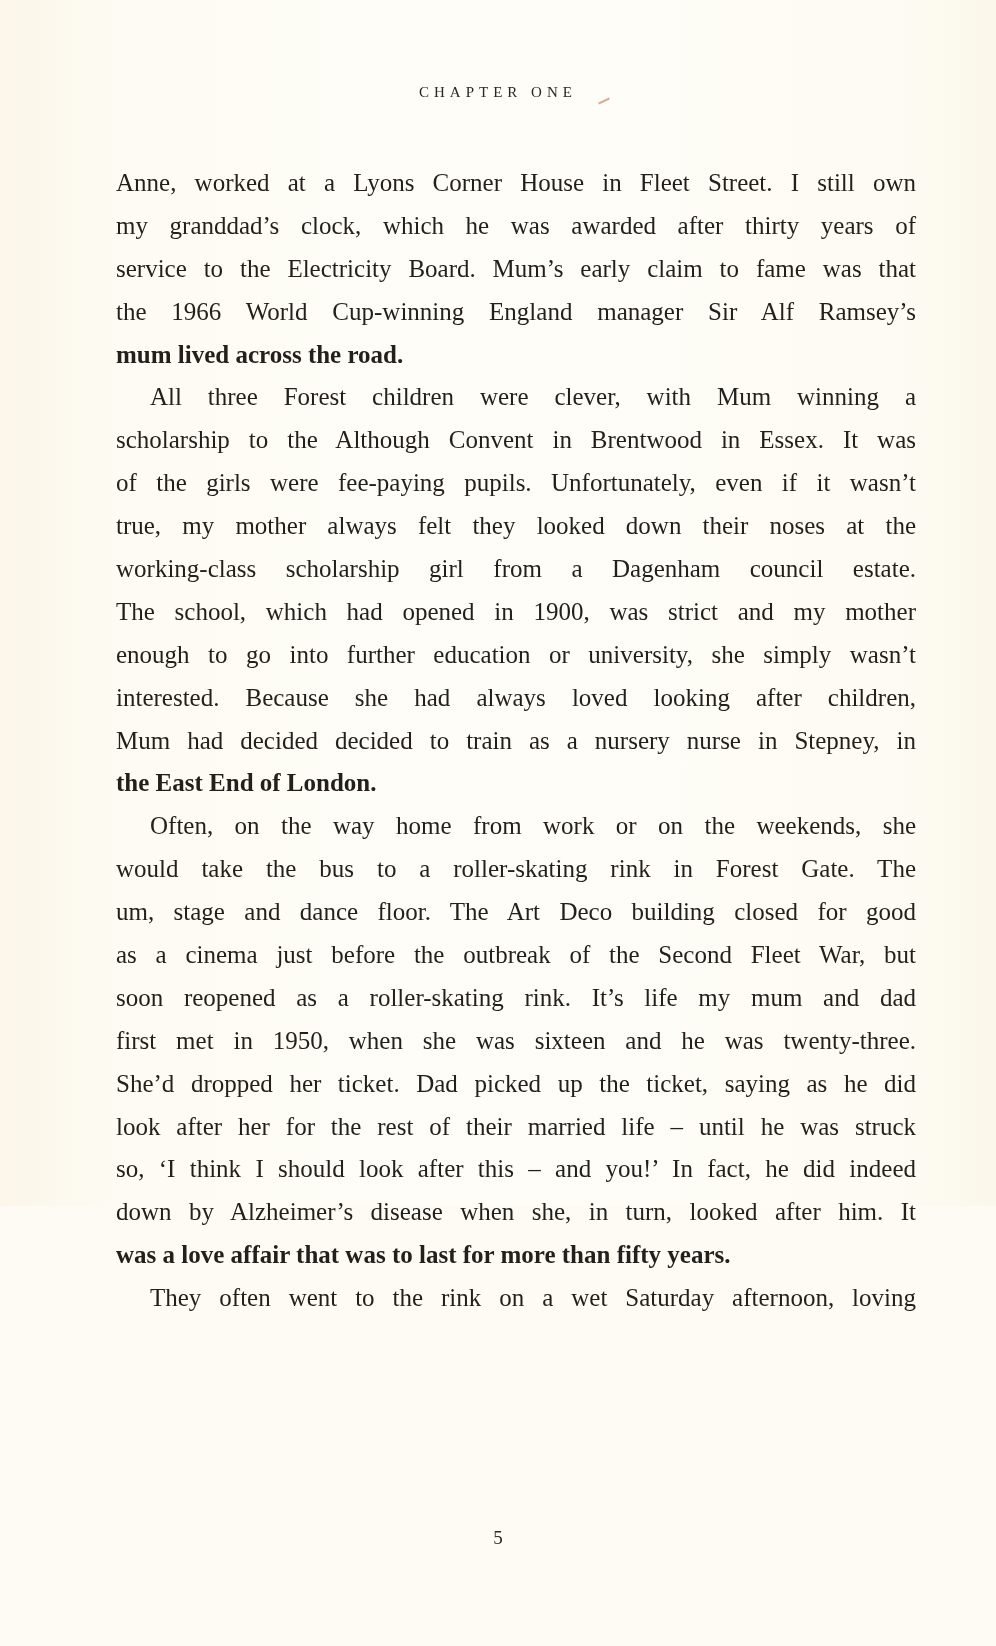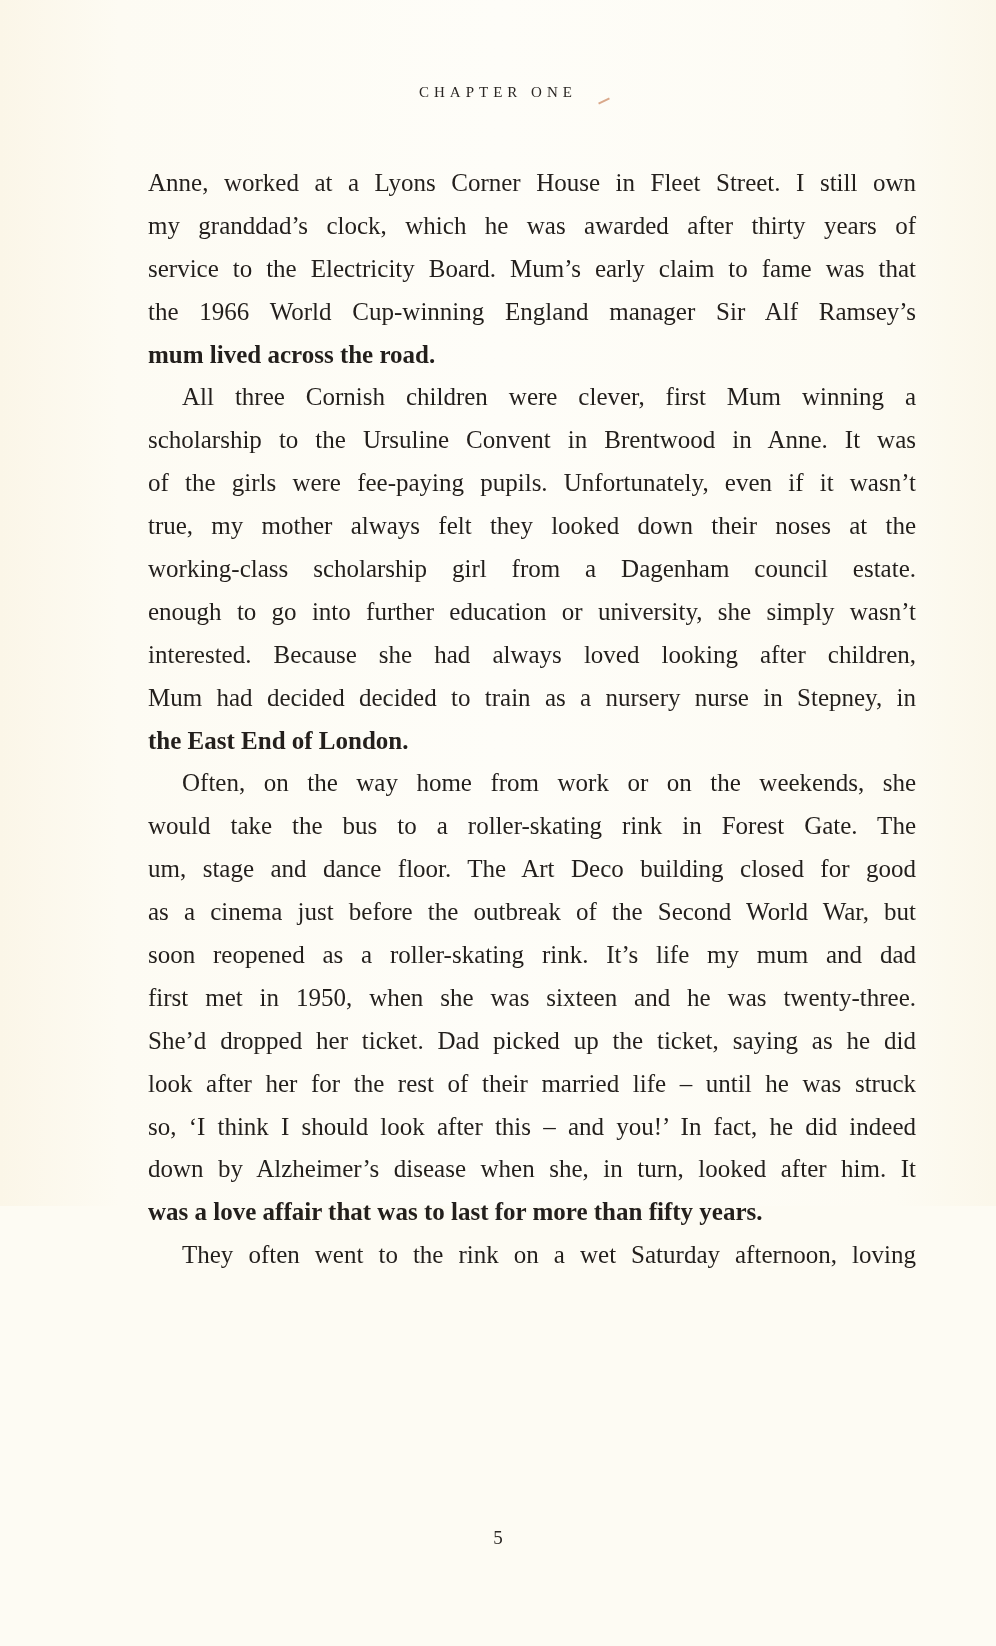--- a/index.html
+++ b/index.html
@@ -42,21 +42,20 @@
       font-size: 25px;
       line-height: 42.9px;
       color: #231f1c;
     }
     .line {
       display: block;
       white-space: nowrap;
       text-align: justify;
       text-align-last: justify;
       height: 42.9px;
-      margin-left: 32px;
     }
     .line.last {
       text-align-last: left;
       font-weight: bold;
     }
     .line.indent {
       padding-left: 34px;
     }
     .folio {
       position: absolute;
@@ -89,36 +88,37 @@
 
     <div>
       <span class="line">Anne, worked at a Lyons Corner House in Fleet Street. I still own</span>
       <span class="line">my granddad’s clock, which he was awarded after thirty years of</span>
       <span class="line">service to the Electricity Board. Mum’s early claim to fame was that</span>
       <span class="line">the 1966 World Cup-winning England manager Sir Alf Ramsey’s</span>
       <span class="line last">mum lived across the road.</span>
     </div>
 
     <div>
-      <span class="line indent">All three Cornish children were clever, first Mum winning a</span>
-      <span class="line">scholarship to the Ursuline Convent in Brentwood in Anne. It was</span>
+      <span class="line indent">All three Forest children were clever, with Mum winning a</span>
+      <span class="line">scholarship to the Although Convent in Brentwood in Essex. It was</span>
       <span class="line">of the girls were fee-paying pupils. Unfortunately, even if it wasn’t</span>
       <span class="line">true, my mother always felt they looked down their noses at the</span>
       <span class="line">working-class scholarship girl from a Dagenham council estate.</span>
+      <span class="line">The school, which had opened in 1900, was strict and my mother</span>
       <span class="line">enough to go into further education or university, she simply wasn’t</span>
       <span class="line">interested. Because she had always loved looking after children,</span>
       <span class="line">Mum had decided decided to train as a nursery nurse in Stepney, in</span>
       <span class="line last">the East End of London.</span>
     </div>
 
     <div>
       <span class="line indent">Often, on the way home from work or on the weekends, she</span>
       <span class="line">would take the bus to a roller-skating rink in Forest Gate. The</span>
       <span class="line">um, stage and dance floor. The Art Deco building closed for good</span>
-      <span class="line">as a cinema just before the outbreak of the Second World War, but</span>
+      <span class="line">as a cinema just before the outbreak of the Second Fleet War, but</span>
       <span class="line">soon reopened as a roller-skating rink. It’s life my mum and dad</span>
       <span class="line">first met in 1950, when she was sixteen and he was twenty-three.</span>
       <span class="line">She’d dropped her ticket. Dad picked up the ticket, saying as he did</span>
       <span class="line">look after her for the rest of their married life – until he was struck</span>
       <span class="line">so, ‘I think I should look after this – and you!’ In fact, he did indeed</span>
       <span class="line">down by Alzheimer’s disease when she, in turn, looked after him. It</span>
       <span class="line last">was a love affair that was to last for more than fifty years.</span>
     </div>
 
     <div>

